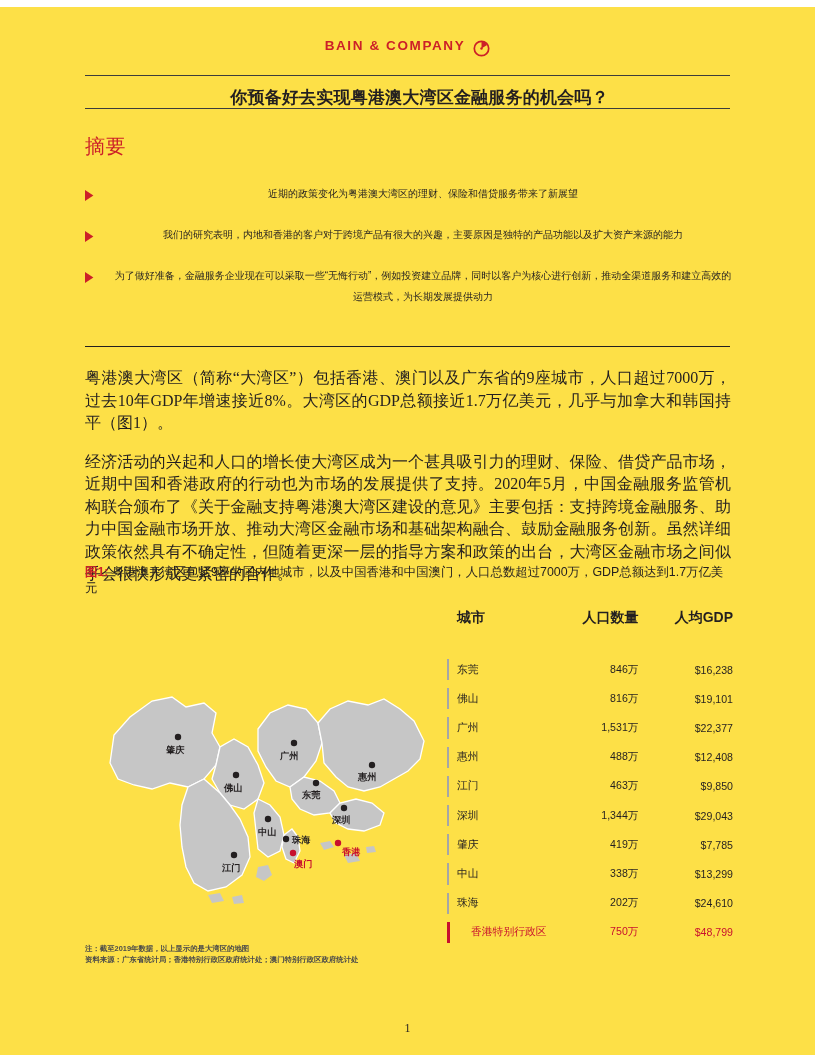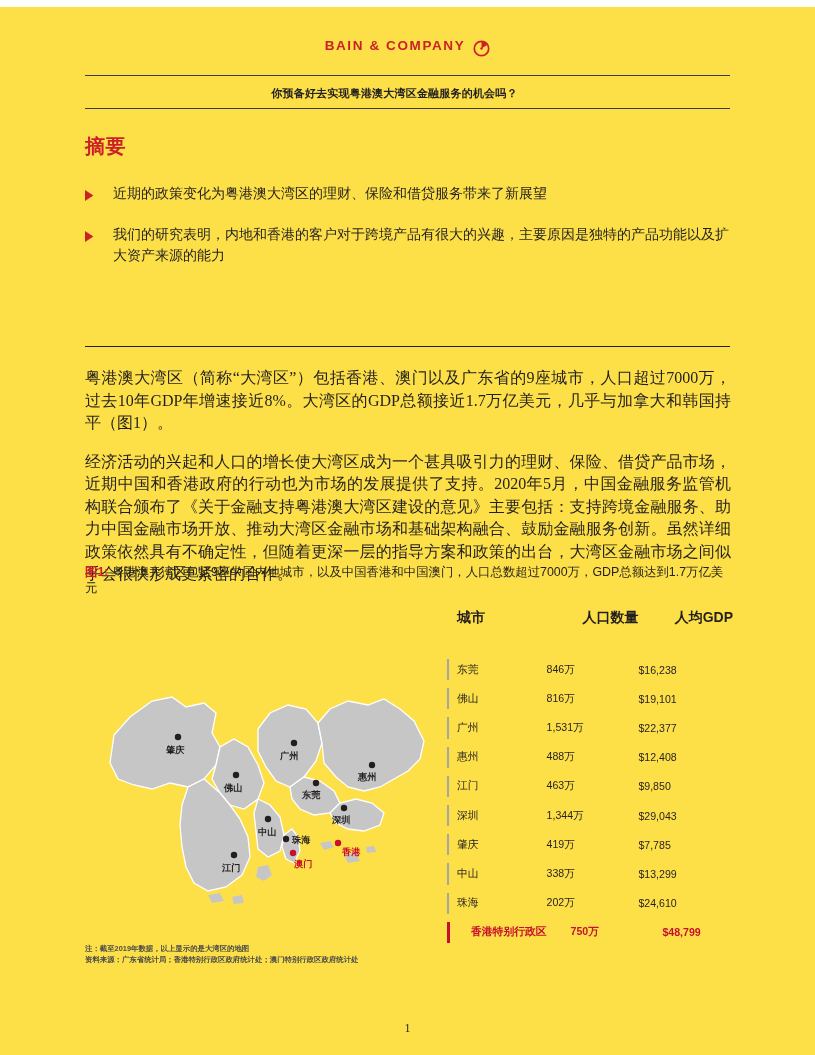--- a/index.html
+++ b/index.html
@@ -53,45 +53,45 @@
     top: 68px;
     left: 85px;
     width: 645px;
     height: 1px;
     background: #3c3c3c;
   }
 
   .kicker {
     position: absolute;
     top: 79px;
-    left: 72px;
+    left: 97px;
     width: 645px;
     text-align: center;
-    font-size: 11px;
+    font-size: 17px;
     font-weight: bold;
     color: #231f20;
     letter-spacing: .2px;
   }
 
   .rule-kicker {
     position: absolute;
     top: 101px;
     left: 85px;
     width: 645px;
     height: 1px;
     background: #3c3c3c;
   }
 
   
   .summary-title {
     position: absolute;
     top: 126px;
     left: 85px;
     font-size: 20px;
-    font-weight: bold;
+    font-weight: normal;
     color: #cc2028;
     letter-spacing: .5px;
   }
 
   .bullets {
     position: absolute;
     top: 176px;
     left: 85px;
     width: 648px;
   }
@@ -102,23 +102,24 @@
   }
   .bullet-marker {
     flex: 0 0 auto;
     width: 9px;
     height: 11px;
     margin-top: 4px;
     margin-right: 19px;
   }
   .bullet-text {
     flex: 1 1 auto;
-    font-size: 14px;
+    font-size: 10px;
     line-height: 21px;
     color: #231f20;
+    text-align: center;
   }
 
   .rule-mid {
     position: absolute;
     top: 339px;
     left: 85px;
     width: 645px;
     height: 1.2px;
     background: #231f20;
   }
@@ -185,40 +186,40 @@
     text-align: right;
     white-space: nowrap;
   }
   table.gba th.c-city {
     text-align: left;
     padding-left: 10px;
   }
   table.gba td {
     padding: 7.6px 0;
     color: #231f20;
-    text-align: left;
+    text-align: right;
     white-space: nowrap;
     vertical-align: middle;
   }
   table.gba td.c-city {
     text-align: left;
     padding-left: 10px;
     position: relative;
     font-size: 10.8px;
   }
   table.gba td.c-city::before {
     content: "";
     position: absolute;
     left: 0;
     top: 4px;
     bottom: 4px;
     width: 1.6px;
     background: #a6a6a6;
   }
-  table.gba tr.sar td { color: #c8102e; font-weight: bold; padding-left: 24px; }
+  table.gba tr.sar td { color: #c8102e; font-weight: normal; padding-left: 24px; }
   table.gba tr.sar td.c-city::before {
     width: 3.4px;
     background: #c8102e;
   }
   table.gba td.c-pop  { width: 96px; }
   table.gba td.c-gdp  { width: 96px; }
   table.gba th.c-pop  { width: 96px; }
   table.gba th.c-gdp  { width: 96px; }
 
   .exhibit-notes {
@@ -285,20 +286,28 @@
 
     <div class="bullet-row">
       <span class="bullet-marker">
         <svg width="9" height="11" viewBox="0 0 9 11">
             <path d="M0 0 L8.4 5.5 L0 11 Z" fill="#cc2028"></path>
           </svg>
       </span>
       <span class="bullet-text">我们的研究表明，内地和香港的客户对于跨境产品有很大的兴趣，主要原因是独特的产品功能以及扩大资产来源的能力</span>
     </div>
 
+    <div class="bullet-row">
+      <span class="bullet-marker">
+        <svg width="9" height="11" viewBox="0 0 9 11">
+            <path d="M0 0 L8.4 5.5 L0 11 Z" fill="#cc2028"></path>
+          </svg>
+      </span>
+      <span class="bullet-text">为了做好准备，金融服务企业现在可以采取一些“无悔行动”，例如投资建立品牌，同时以客户为核心进行创新，推动全渠道服务和建立高效的运营模式，为长期发展提供动力</span>
+    </div>
 
   </div>
 
   <div class="rule-mid"></div>
 
   <div class="body-copy">
     <p>粤港澳大湾区（简称“大湾区”）包括香港、澳门以及广东省的9座城市，人口超过7000万，过去10年GDP年增速接近8%。大湾区的GDP总额接近1.7万亿美元，几乎与加拿大和韩国持平（图1）。</p>
     <p>经济活动的兴起和人口的增长使大湾区成为一个甚具吸引力的理财、保险、借贷产品市场，近期中国和香港政府的行动也为市场的发展提供了支持。2020年5月，中国金融服务监管机构联合颁布了《关于金融支持粤港澳大湾区建设的意见》主要包括：支持跨境金融服务、助力中国金融市场开放、推动大湾区金融市场和基础架构融合、鼓励金融服务创新。虽然详细政策依然具有不确定性，但随着更深一层的指导方案和政策的出台，大湾区金融市场之间似乎会很快形成更紧密的合作。</p>
   </div>
 

